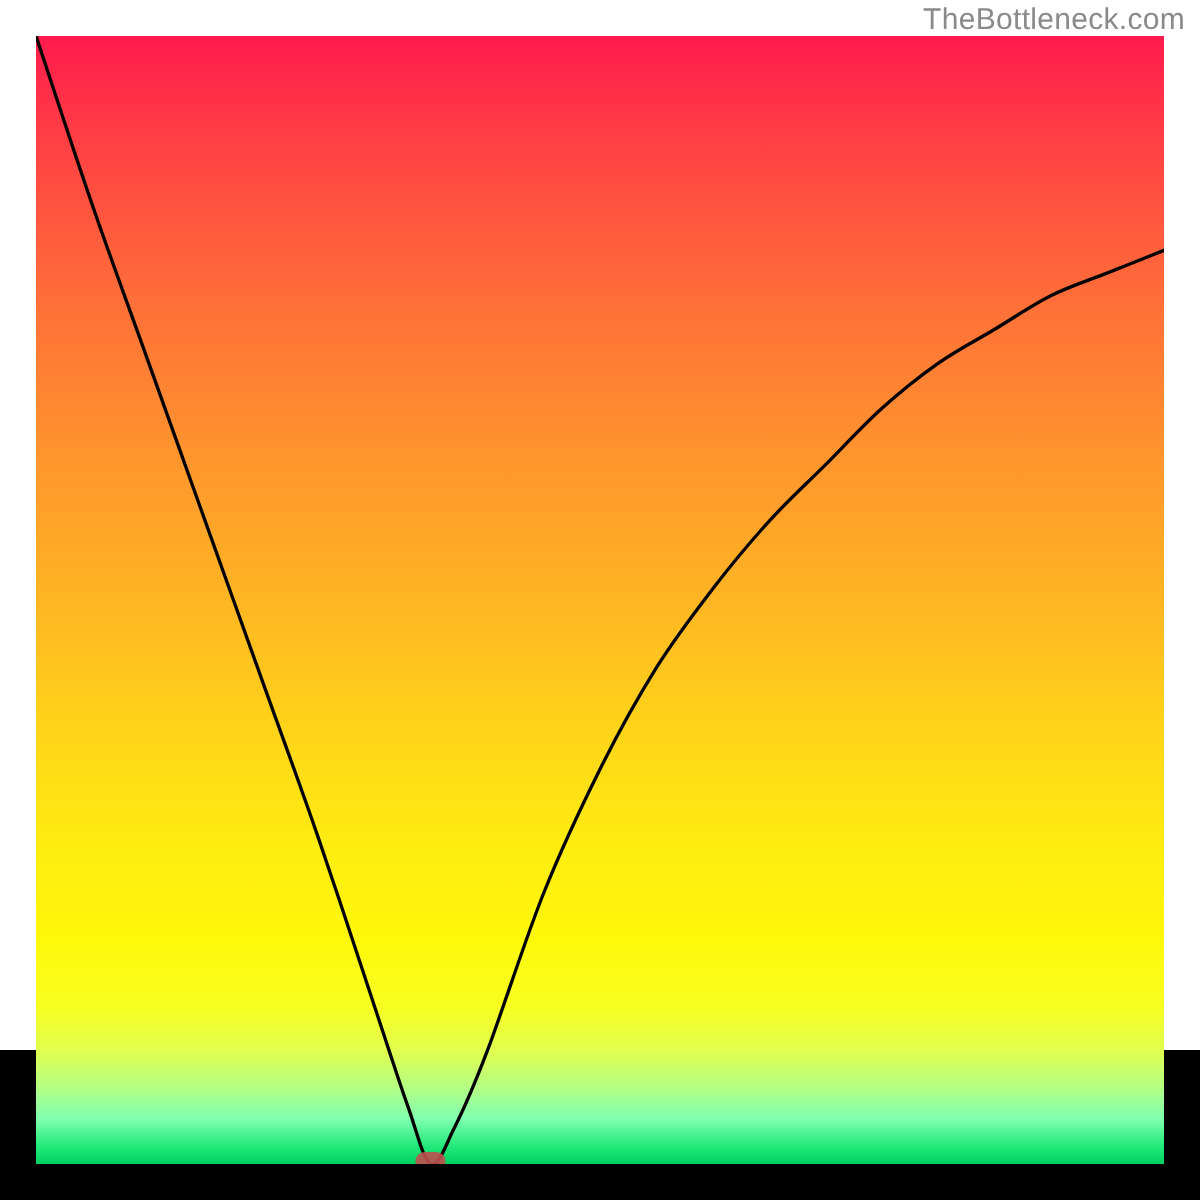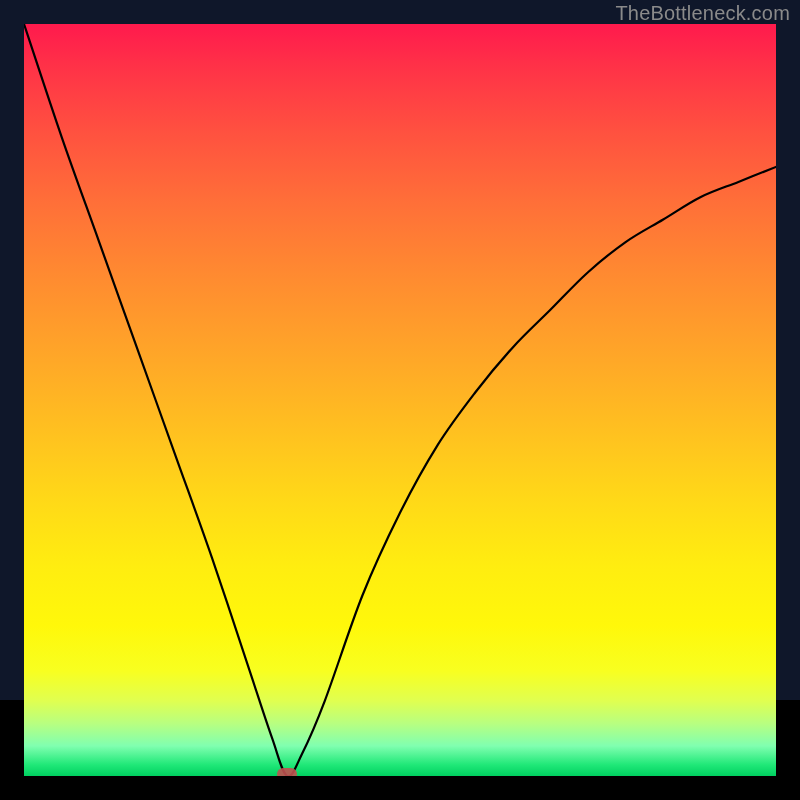--- a/index.html
+++ b/index.html
@@ -8,21 +8,21 @@
     width: 800px;
     height: 800px;
     overflow: hidden;
     background: #000;
     font-family: Arial, Helvetica, sans-serif;
   }
   .frame {
     position: relative;
     width: 800px;
     height: 700px;
-    background: #0f172a;
+    background: #ffffff;
   }
   .plot-area {
     position: absolute;
     left: 24px;
     top: 24px;
     width: 752px;
     height: 752px;
     overflow: hidden;
   }
   .gradient {

